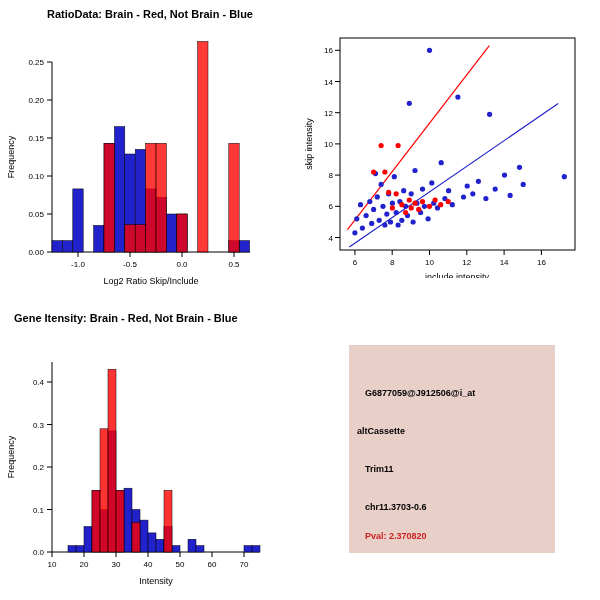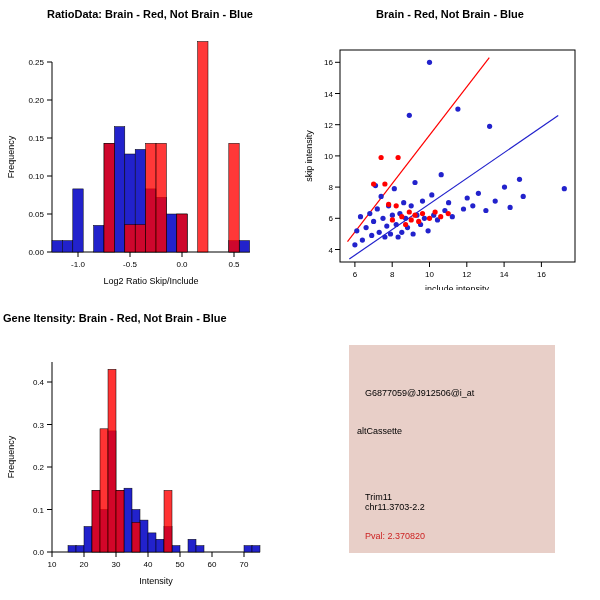--- a/index.html
+++ b/index.html
@@ -19,20 +19,21 @@
   .tick{font-size:8px;}
   svg{display:block;}
   .infobox{
     background:#e8cfc8;
     position:absolute;
   }
   .infoline{
     font-size:9px;
     color:#000000;
     font-family:"Liberation Sans", sans-serif;
+    font-weight:bold;
   }
   .infoline.pval{color:#cc2222;}
 </style>
 </head>
 <body>
 
 <div class="page">
 
   <div class="panel" style="left:0px;top:8px;width:300px;height:290px;">
     <div class="ptitle" style="width:300px;">RatioData: Brain - Red, Not Brain - Blue</div>
@@ -100,21 +101,20 @@
         <rect x="197.6" y="21.5" width="10.4" height="210.5"></rect>
         <rect x="228.8" y="123.3" width="10.4" height="108.7"></rect>
       </g>
 
       <text x="151" y="264" font-size="9" font-family="Liberation Sans, sans-serif" text-anchor="middle" fill="#000">Log2 Ratio Skip/Include</text>
       <text x="14" y="137" font-size="9" font-family="Liberation Sans, sans-serif" text-anchor="middle" fill="#000" transform="rotate(-90 14 137)">Frequency</text>
     </svg>
   </div>
 
   <div class="panel" style="left:300px;top:8px;width:300px;height:290px;">
-    <div class="ptitle" style="width:300px;">Brain - Red, Not Brain - Blue</div>
     <svg width="300" height="270" viewBox="0 0 300 270">
 
       <rect x="40" y="30" width="235" height="212" fill="none" stroke="#000" stroke-width="1"></rect>
 
       <g stroke="#000" stroke-width="1">
         <line x1="40" y1="229.5" x2="35" y2="229.5"></line>
         <line x1="40" y1="198.3" x2="35" y2="198.3"></line>
         <line x1="40" y1="167.1" x2="35" y2="167.1"></line>
         <line x1="40" y1="135.9" x2="35" y2="135.9"></line>
         <line x1="40" y1="104.7" x2="35" y2="104.7"></line>
@@ -230,21 +230,21 @@
         <circle cx="140.7" cy="196.7" r="2.6"></circle>
           <circle cx="148.2" cy="193.6" r="2.6"></circle>
       </g>
 
       <text x="157" y="272" font-size="9" font-family="Liberation Sans, sans-serif" text-anchor="middle" fill="#000">include intensity</text>
       <text x="12" y="136" font-size="9" font-family="Liberation Sans, sans-serif" text-anchor="middle" fill="#000" transform="rotate(-90 12 136)">skip intensity</text>
     </svg>
   </div>
 
   <div class="panel" style="left:0px;top:312px;width:320px;height:288px;">
-    <div class="ptitle" style="width:320px;text-align:left;padding-left:3px;">Gene Itensity: Brain - Red, Not Brain - Blue</div>
+    <div class="ptitle" style="width:320px;text-align:left;padding-left:14px;">Gene Itensity: Brain - Red, Not Brain - Blue</div>
     <svg width="320" height="268" viewBox="0 0 320 268">
       <g stroke="#000" stroke-width="1" fill="none">
         <line x1="52" y1="228" x2="52" y2="38"></line>
         <line x1="52" y1="228" x2="260" y2="228"></line>
       </g>
 
       <g stroke="#000" stroke-width="1">
         <line x1="52" y1="228" x2="47" y2="228"></line>
         <line x1="52" y1="185.5" x2="47" y2="185.5"></line>
         <line x1="52" y1="143" x2="47" y2="143"></line>
@@ -309,18 +309,18 @@
       </g>
 
       <text x="156" y="260" font-size="9" font-family="Liberation Sans, sans-serif" text-anchor="middle" fill="#000">Intensity</text>
       <text x="14" y="133" font-size="9" font-family="Liberation Sans, sans-serif" text-anchor="middle" fill="#000" transform="rotate(-90 14 133)">Frequency</text>
     </svg>
   </div>
 
   <div class="infobox" style="left:349px;top:345px;width:206px;height:208px;">
     <div class="infoline" style="position:absolute;left:16px;top:43px;">G6877059@J912506@i_at</div>
     <div class="infoline" style="position:absolute;left:8px;top:81px;">altCassette</div>
-    <div class="infoline" style="position:absolute;left:16px;top:119px;margin-top:28px;">Trim11</div>
-    <div class="infoline" style="position:absolute;left:16px;top:157px;">chr11.3703-2.2</div>
+    <div class="infoline" style="position:absolute;left:16px;top:119px;">Trim11</div>
+    <div class="infoline" style="position:absolute;left:16px;top:157px;">chr11.3703-0.6</div>
     <div class="infoline pval" style="position:absolute;left:16px;top:186px;">Pval: 2.370820</div>
   </div>
 
 </div>
 
 </body></html>

